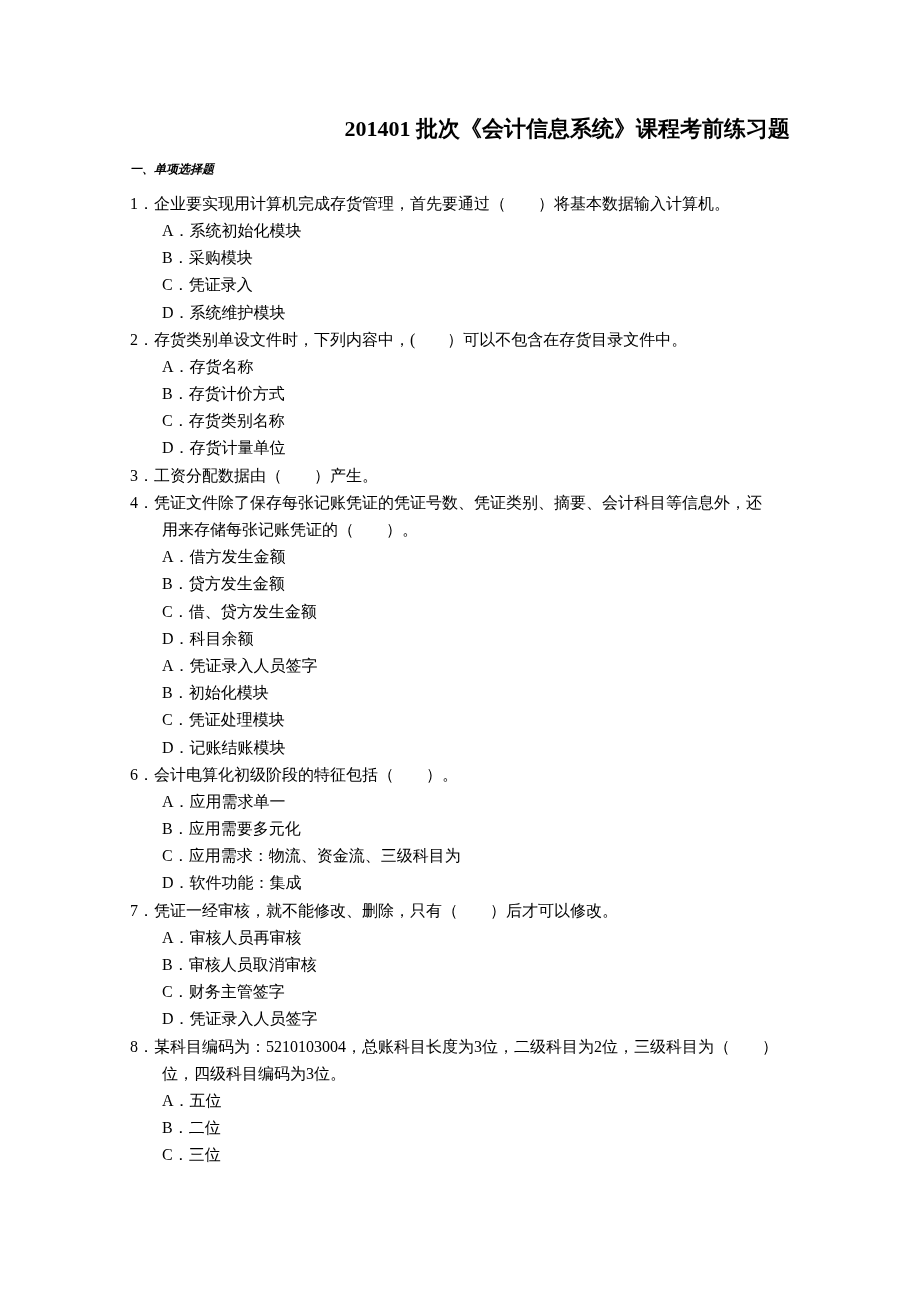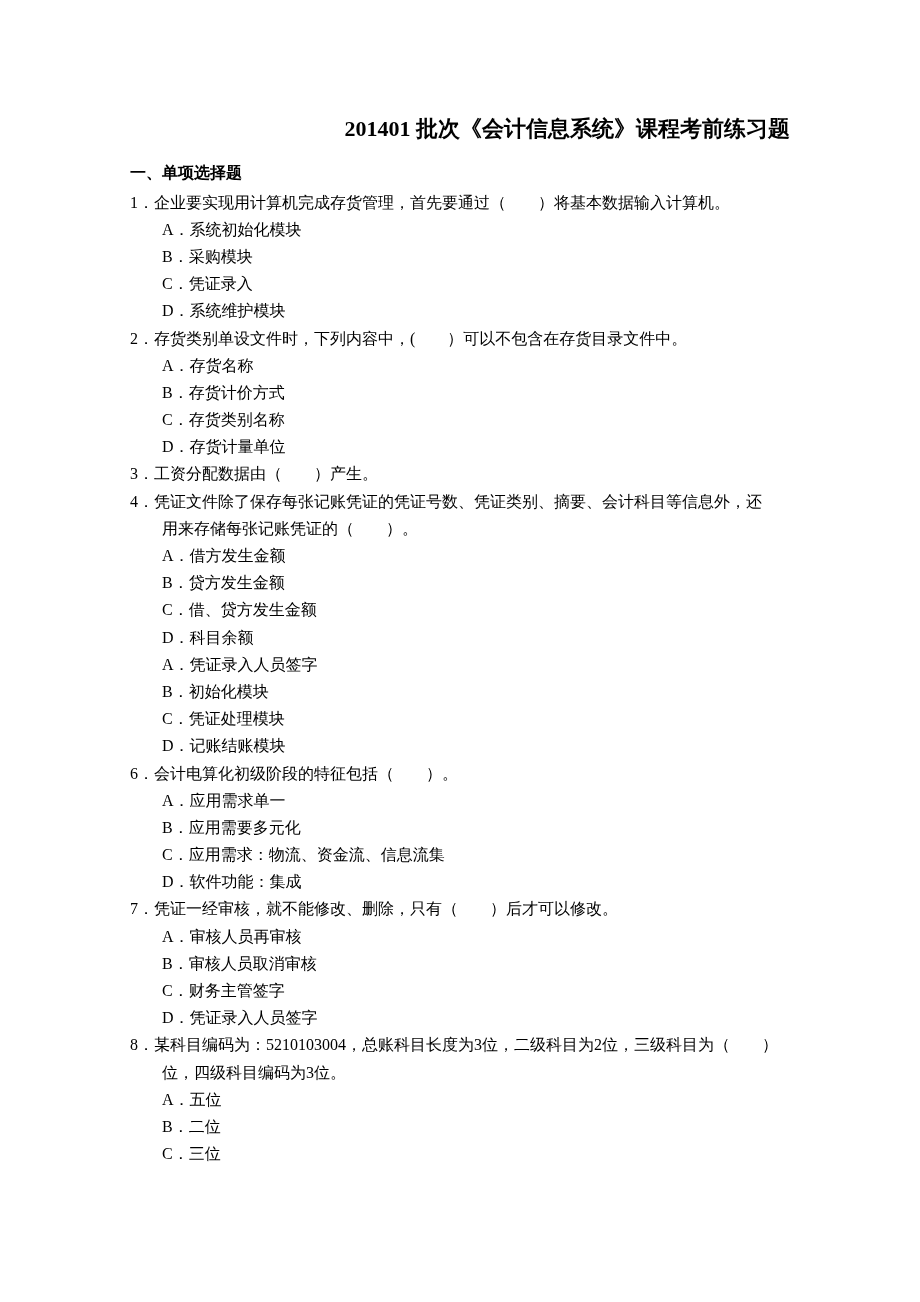--- a/index.html
+++ b/index.html
@@ -18,22 +18,23 @@
     }
     .title {
       text-align: right;
       font-size: 22px;
       font-weight: bold;
       margin-bottom: 12px;
       font-family: "SimSun", "宋体", serif;
     }
     .section-heading {
       font-weight: bold;
-      font-size: 16px;
-      margin-bottom: 2px;
+      font-size: 12px;
+      margin-bottom: 10px;
+      font-style: italic;
     }
     .question {
       margin-bottom: 0px;
     }
     .q-text {
       text-indent: 0;
     }
     .q-text-cont {
       padding-left: 2em;
     }
@@ -88,21 +89,21 @@
         <span class="option">B．初始化模块</span>
         <span class="option">C．凭证处理模块</span>
         <span class="option">D．记账结账模块</span>
       </div>
     </div>
     <div class="question">
       <div class="q-text">6．会计电算化初级阶段的特征包括（　　）。</div>
       <div class="options">
         <span class="option">A．应用需求单一</span>
         <span class="option">B．应用需要多元化</span>
-        <span class="option">C．应用需求：物流、资金流、信息流集</span>
+        <span class="option">C．应用需求：物流、资金流、三级科目为</span>
         <span class="option">D．软件功能：集成</span>
       </div>
     </div>
     <div class="question">
       <div class="q-text">7．凭证一经审核，就不能修改、删除，只有（　　）后才可以修改。</div>
       <div class="options">
         <span class="option">A．审核人员再审核</span>
         <span class="option">B．审核人员取消审核</span>
         <span class="option">C．财务主管签字</span>
         <span class="option">D．凭证录入人员签字</span>

